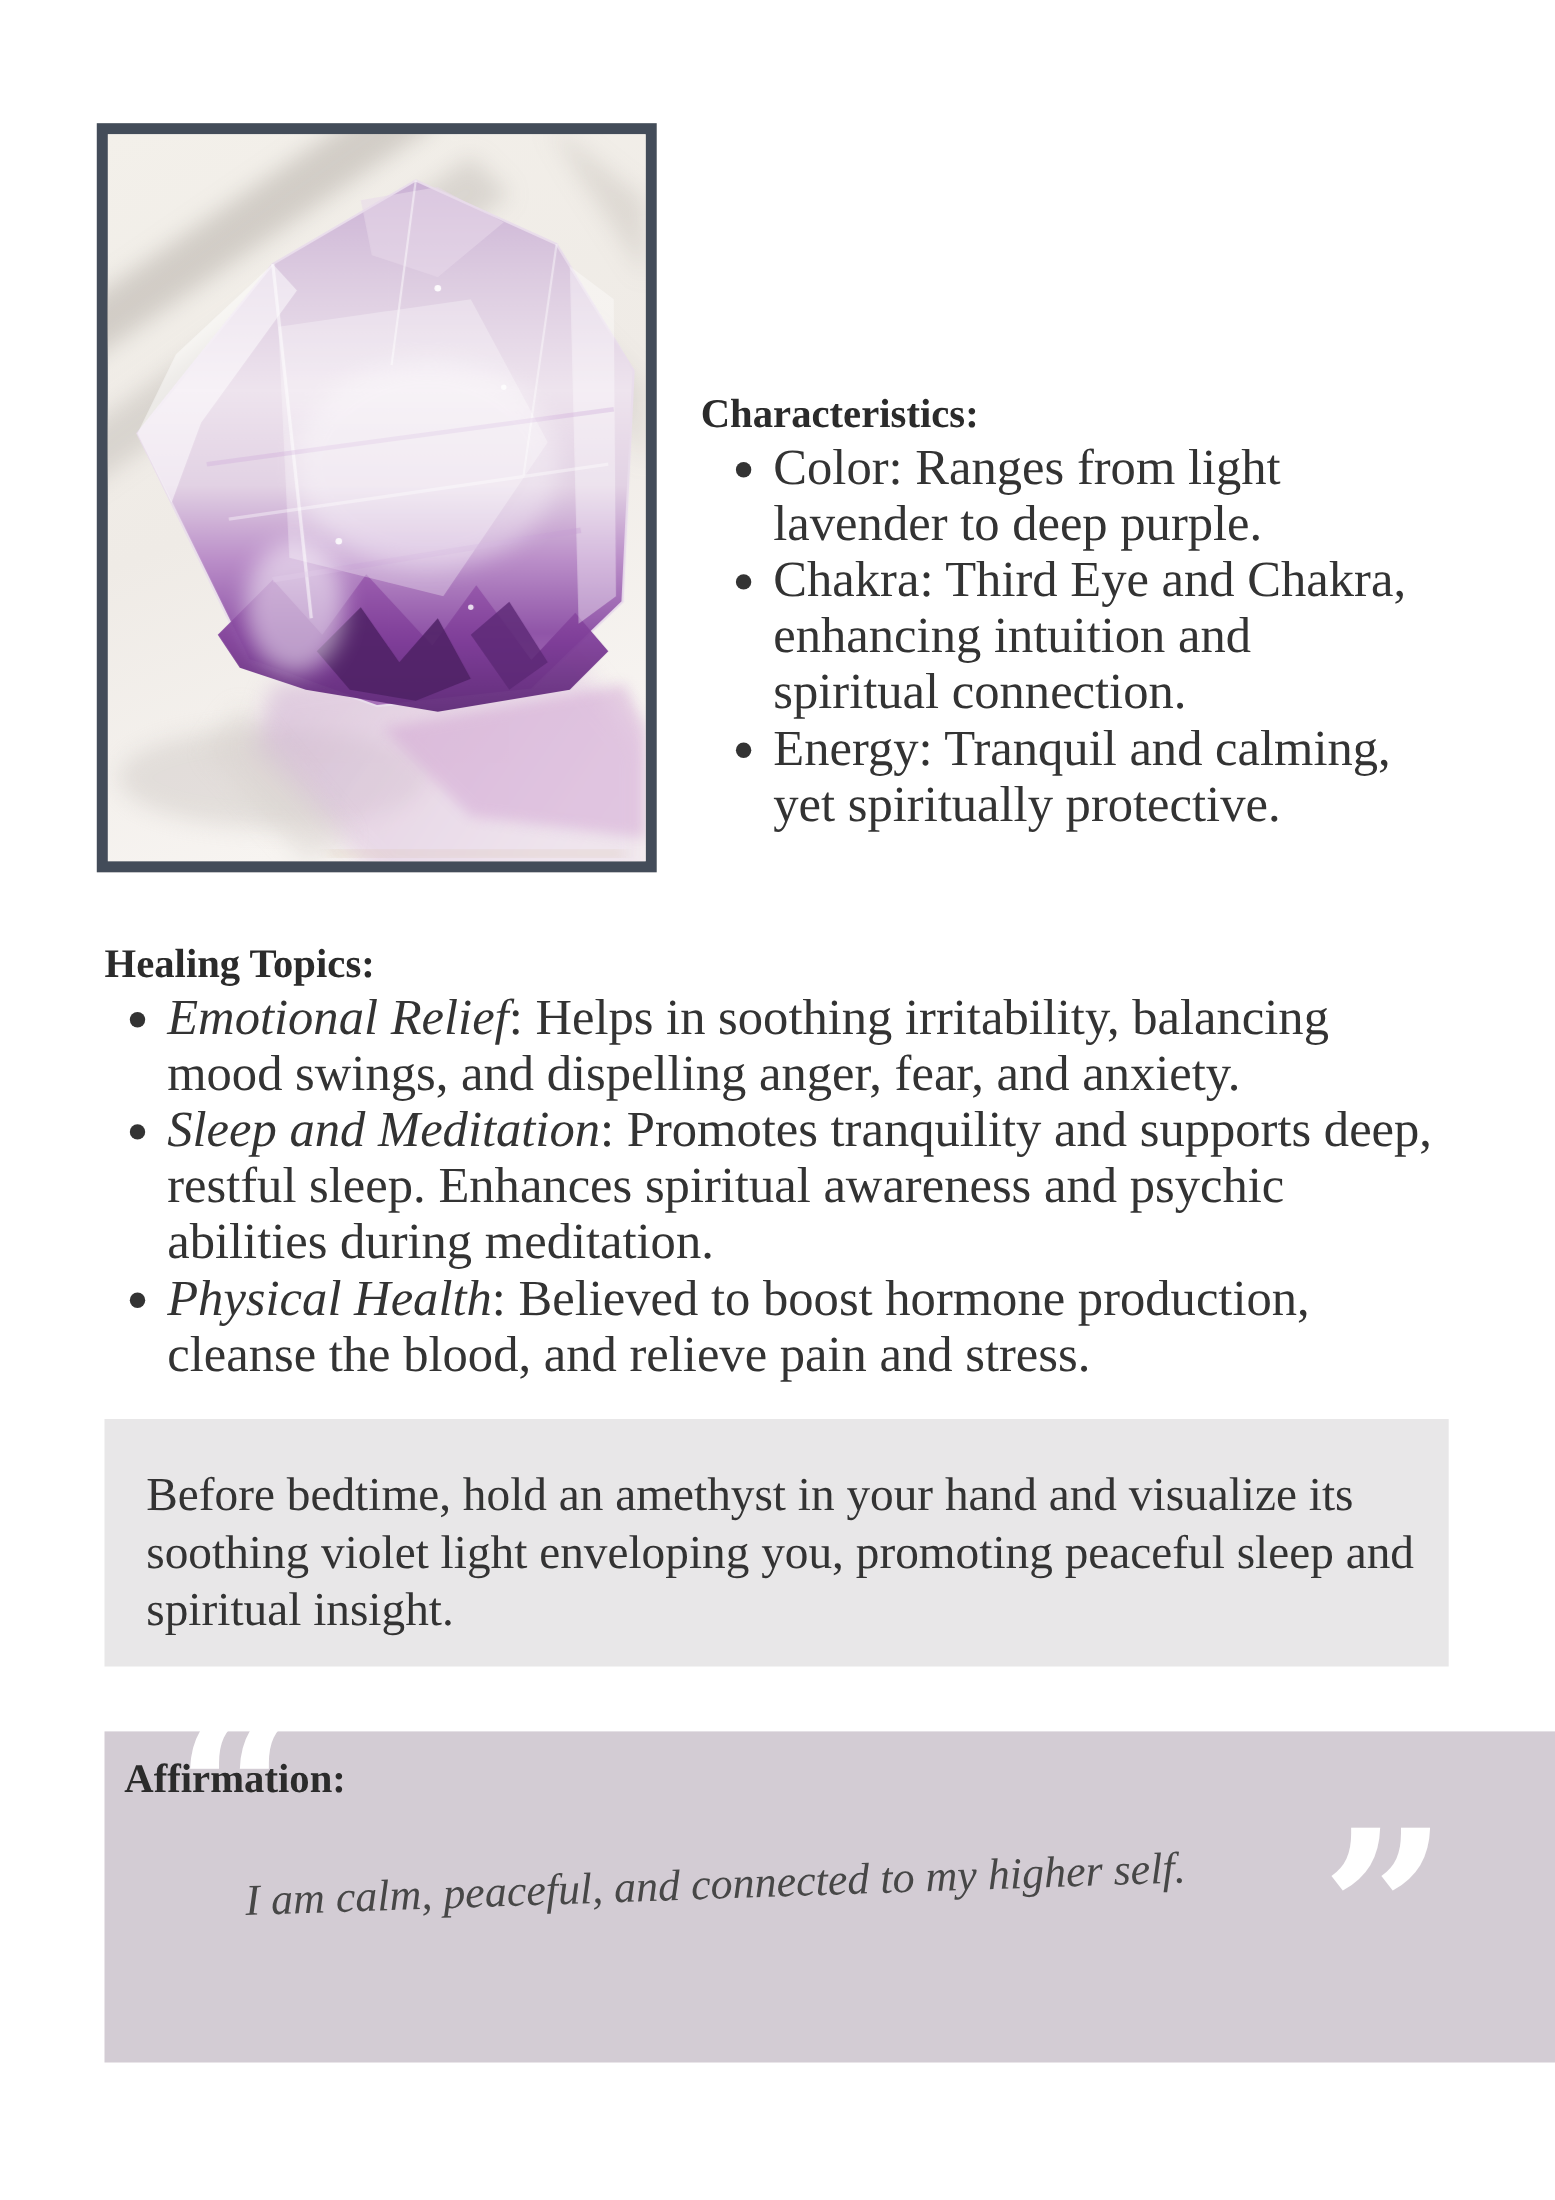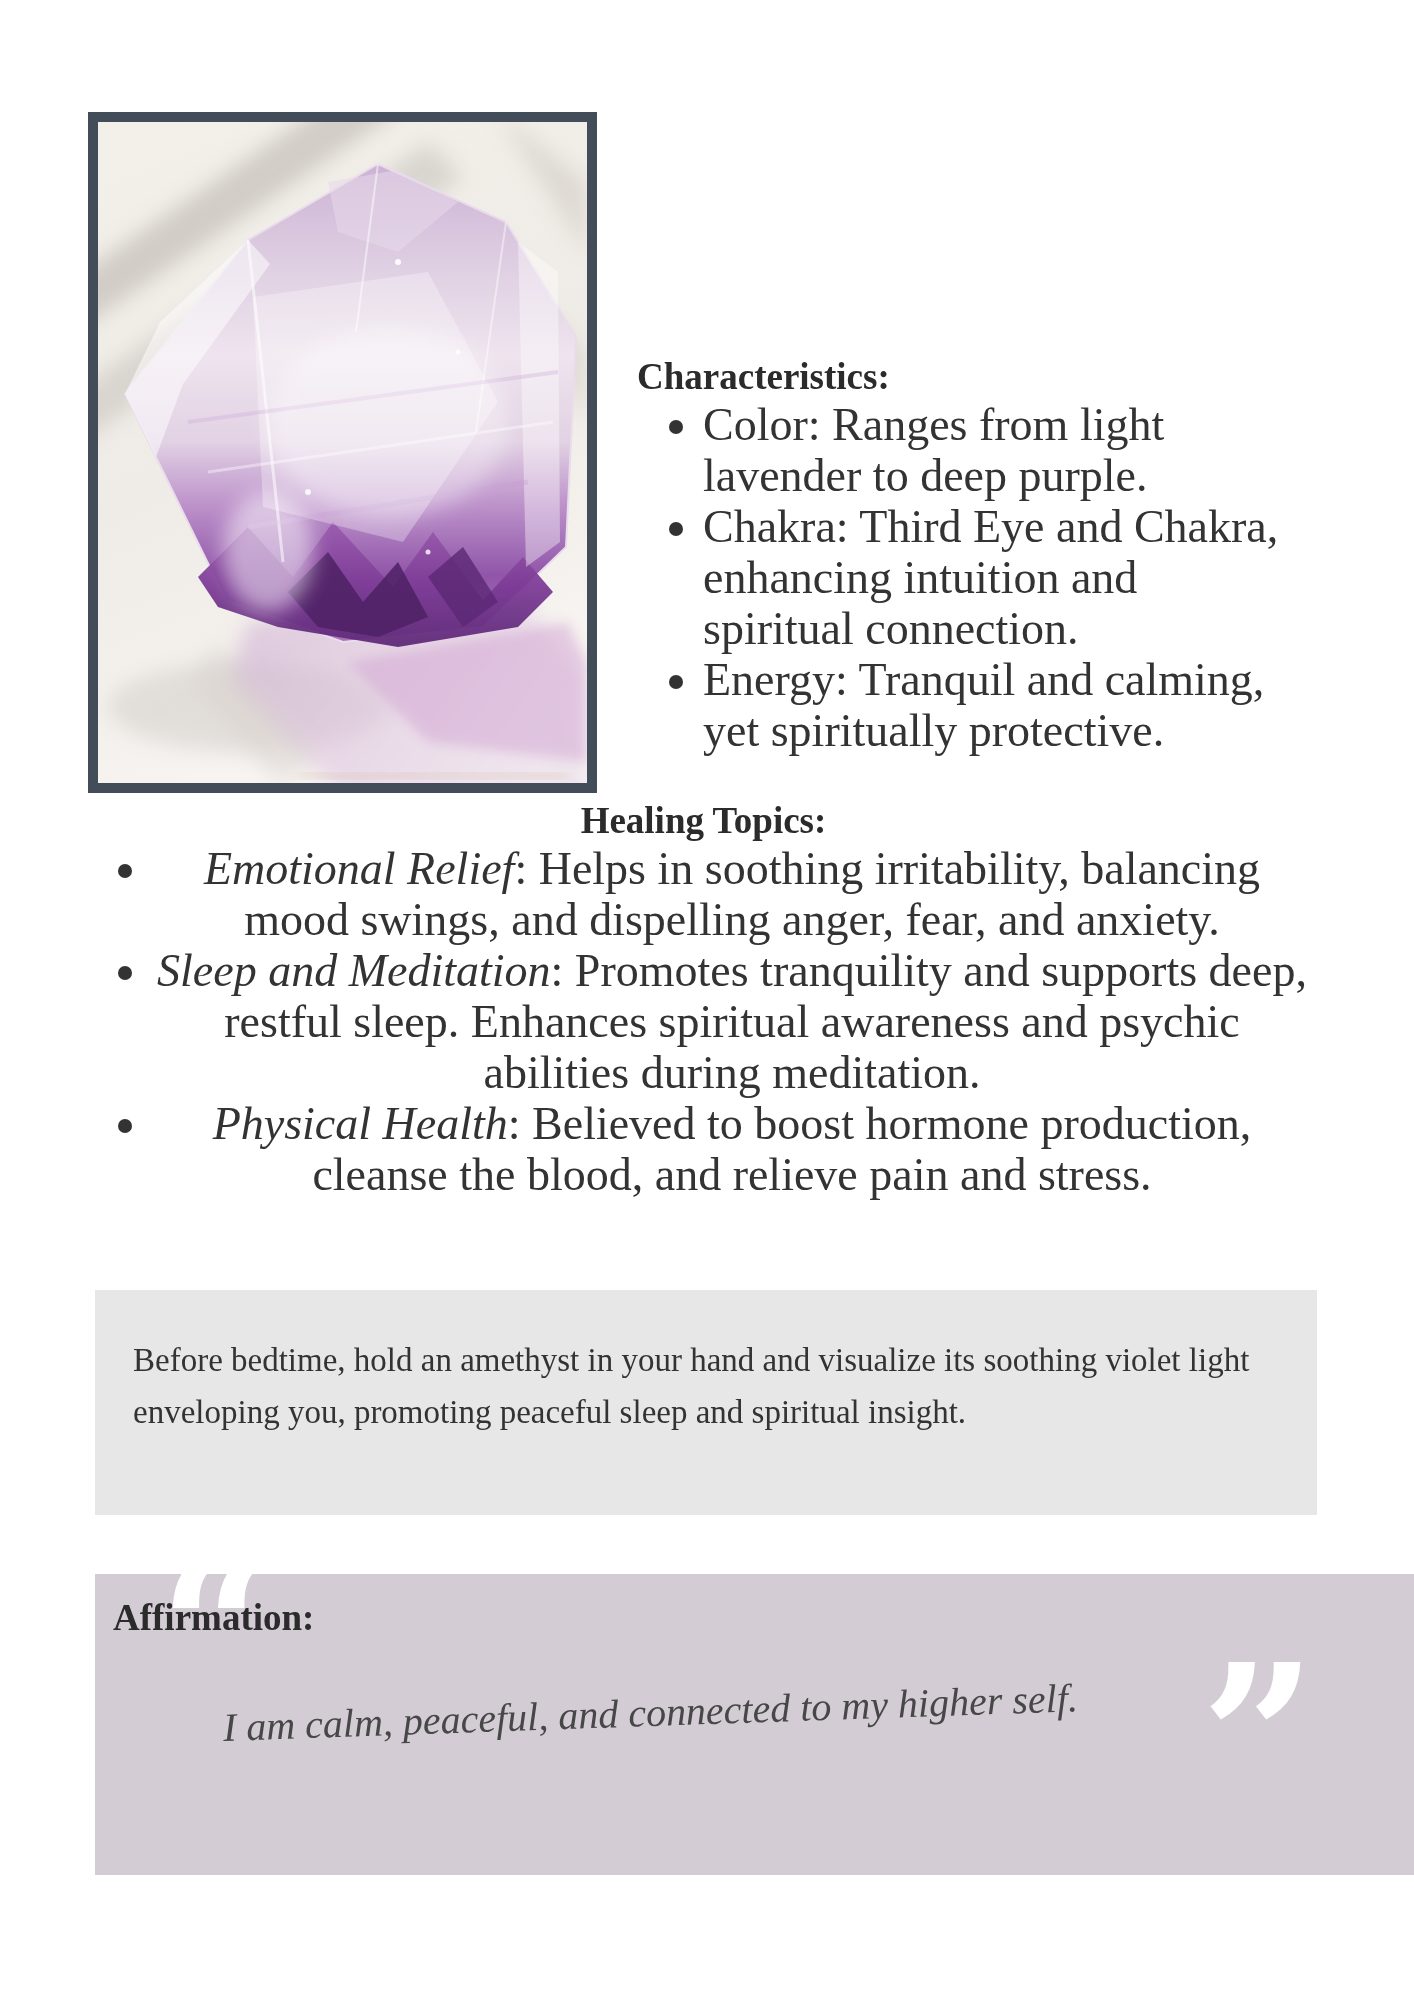--- a/index.html
+++ b/index.html
@@ -67,39 +67,38 @@
   .characteristics {
     position: absolute;
     left: 637px; top: 355px;
     width: 655px;
   }
   .characteristics ul { padding-left: 66px; width: 585px; }
 
   
   .healing {
     position: absolute;
-    left: 95px; top: 799px;
+    left: 95px; top: 855px;
     width: 1217px;
-    text-align: center;
   }
   .healing ul { padding-left: 57px; width: 1160px; }
   .healing li em { font-style: italic; }
 
   
   .ritual-box {
     position: absolute;
     left: 95px; top: 1290px;
     width: 1222px; height: 225px;
     box-sizing: border-box;
     background: #e8e7e8;
     padding: 22px 4px 0 38px;
   }
   .ritual-box p {
     margin: 22px 0 0;
-    font-size: 33px;
+    font-size: 43px;
     line-height: 52px;
     max-width: 1180px;
     color: #333333;
   }
 
   
   .affirmation-box {
     position: absolute;
     left: 95px; top: 1574px;
     width: 1336px; height: 301px;

